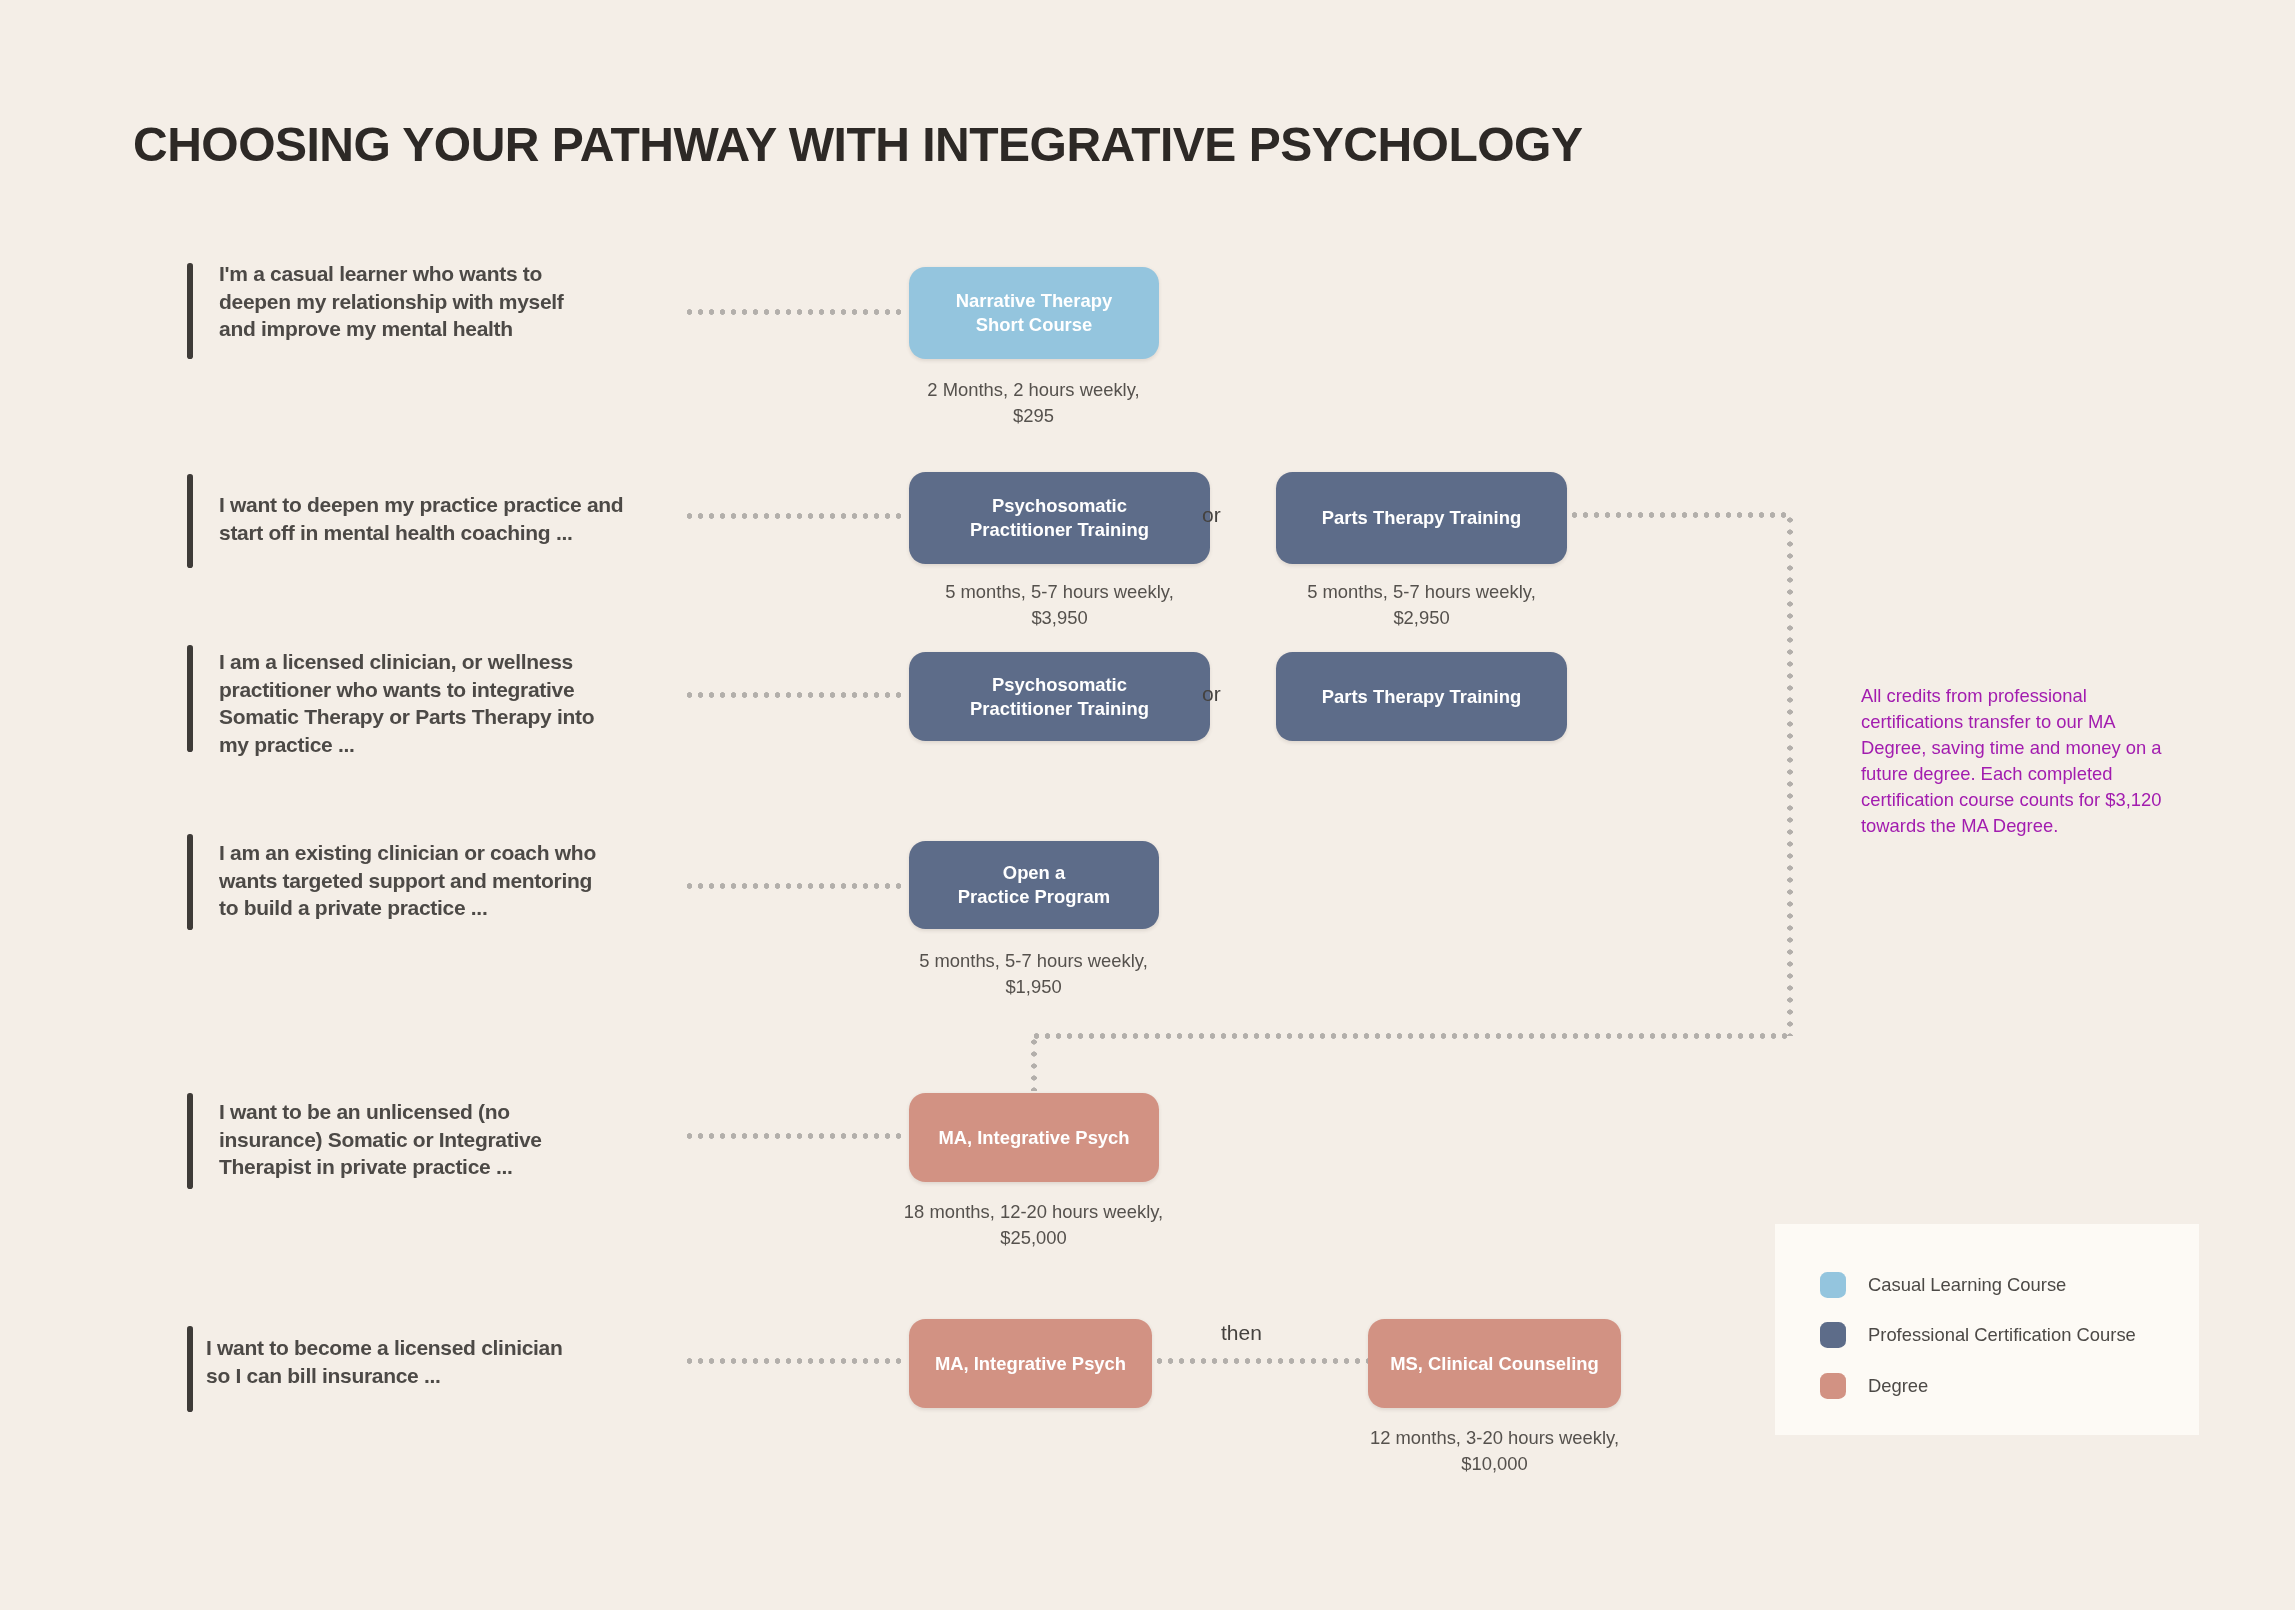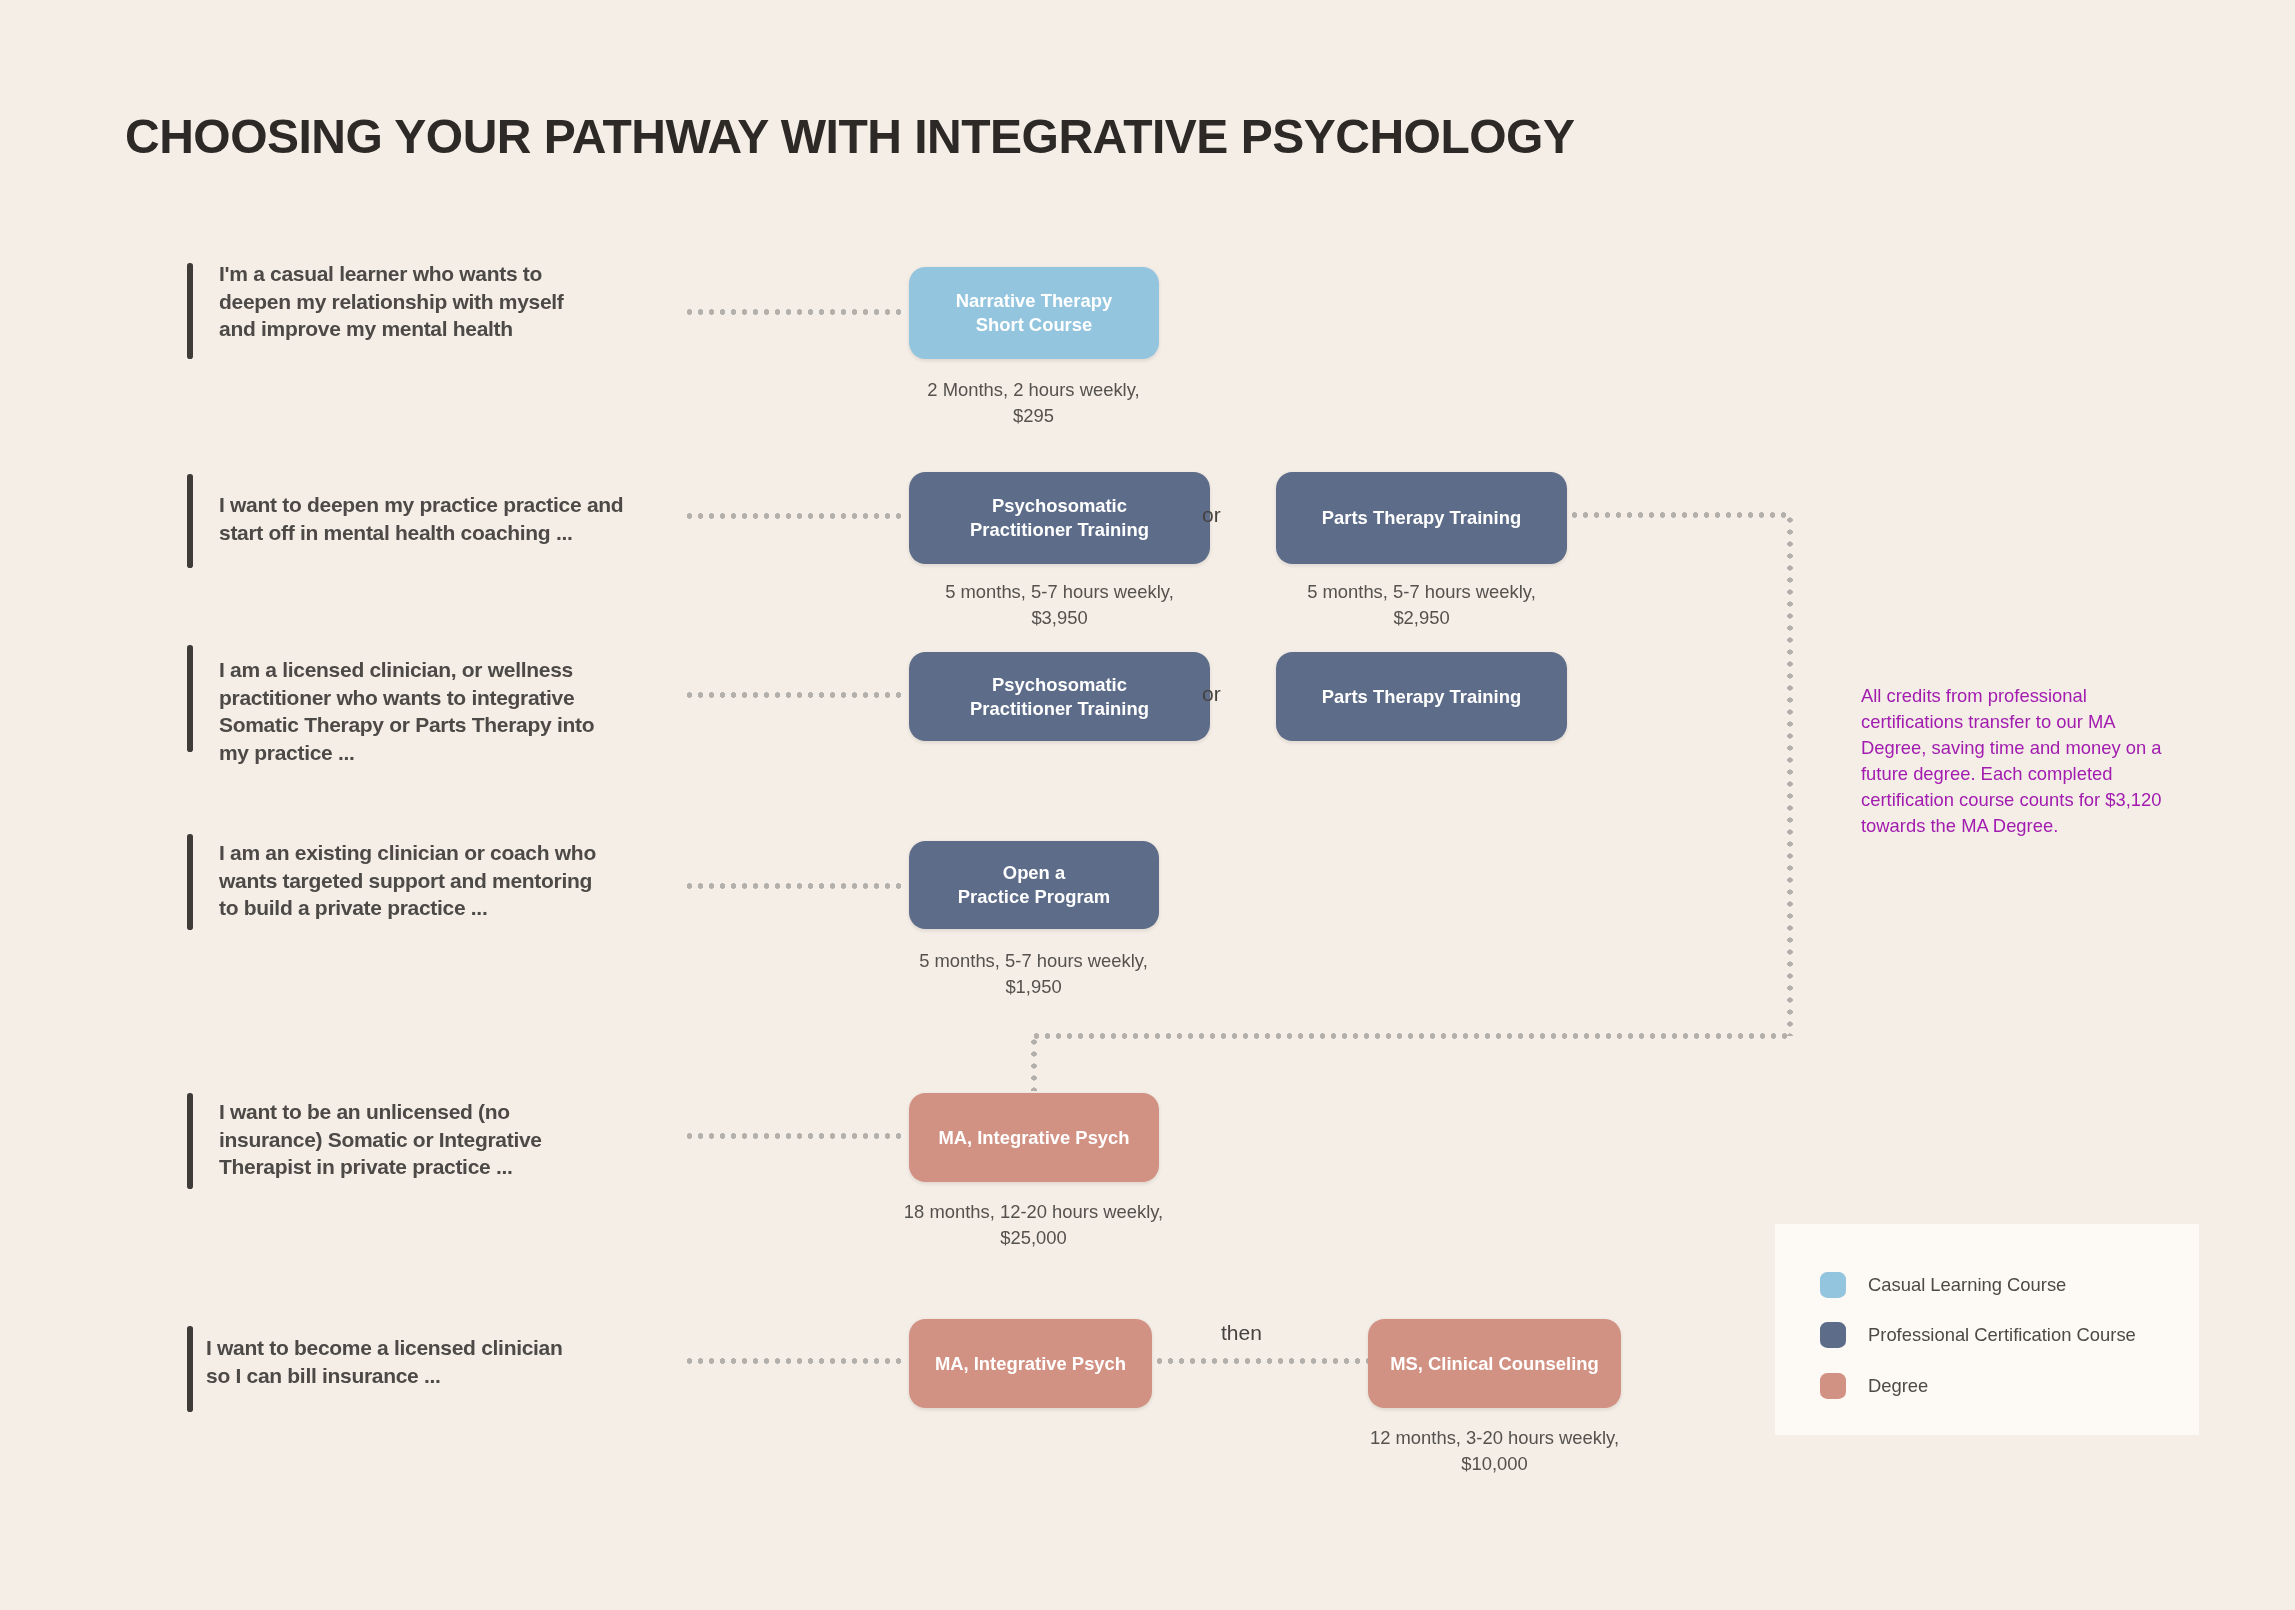--- a/index.html
+++ b/index.html
@@ -4,21 +4,21 @@
 <style>
   html,body{margin:0;padding:0;}
   .page{
     position:relative;
     width:2296px;height:1611px;
     background:var(--background,#f4eee7);
     font-family:"Liberation Sans",sans-serif;
     overflow:hidden;
   }
   .title{
-    position:absolute;left:121px;top:108px;margin:4px;
+    position:absolute;left:121px;top:108px;margin:12px;
     font-size:48px;line-height:1.05;font-weight:bold;
     letter-spacing:-0.5px;color:var(--text_dark,#2d2926);
   }
   .bar{
     position:absolute;width:5.5px;border-radius:2.8px;
     background:var(--bar,#3e3b38);
   }
   .persona{
     position:absolute;
     font-size:21px;line-height:27.5px;font-weight:bold;
@@ -95,21 +95,21 @@
   <div class="box professional" style="left:909px;top:472px;width:301px;height:92px;">Psychosomatic
 Practitioner Training</div>
   <div class="joiner" style="left:1202px;top:503px;">or</div>
   <div class="box professional" style="left:1276px;top:472px;width:291px;height:92px;">Parts Therapy Training</div>
   <div class="caption" style="left:876px;top:579px;">5 months, 5-7 hours weekly,
 $3,950</div>
   <div class="caption" style="left:1238px;top:579px;">5 months, 5-7 hours weekly,
 $2,950</div>
 
   <div class="bar" style="left:187px;top:645px;height:107px;"></div>
-  <div class="persona" style="left:219px;top:648px;margin-top:8px;">I am a licensed clinician, or wellness
+  <div class="persona" style="left:219px;top:648px;">I am a licensed clinician, or wellness
 practitioner who wants to integrative
 Somatic Therapy or Parts Therapy into
 my practice ...</div>
   <div class="dots-h" style="left:684px;top:692px;width:222px;"></div>
   <div class="box professional" style="left:909px;top:652px;width:301px;height:89px;">Psychosomatic
 Practitioner Training</div>
   <div class="joiner" style="left:1202px;top:682px;">or</div>
   <div class="box professional" style="left:1276px;top:652px;width:291px;height:89px;">Parts Therapy Training</div>
 
   <div class="bar" style="left:187px;top:834px;height:96px;"></div>

